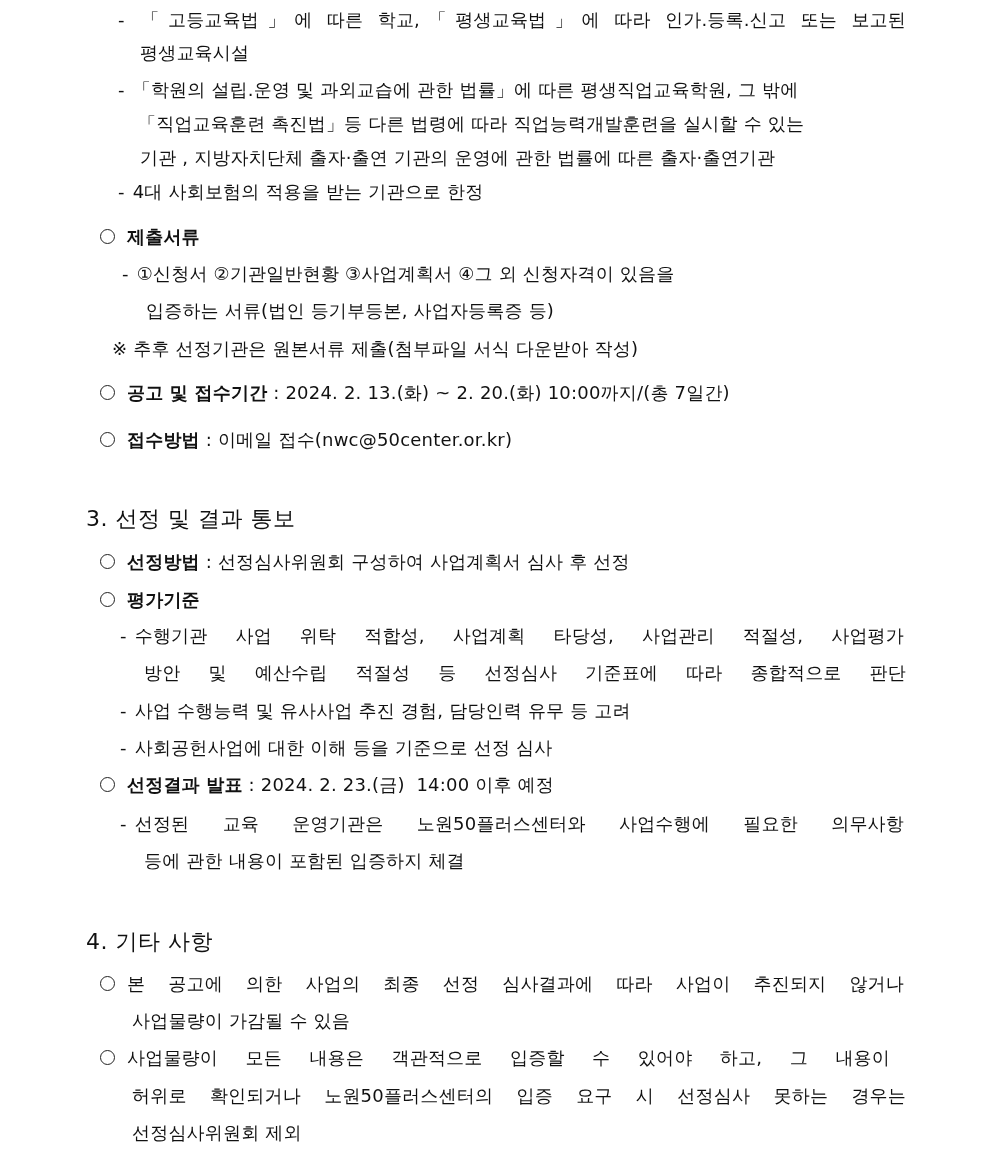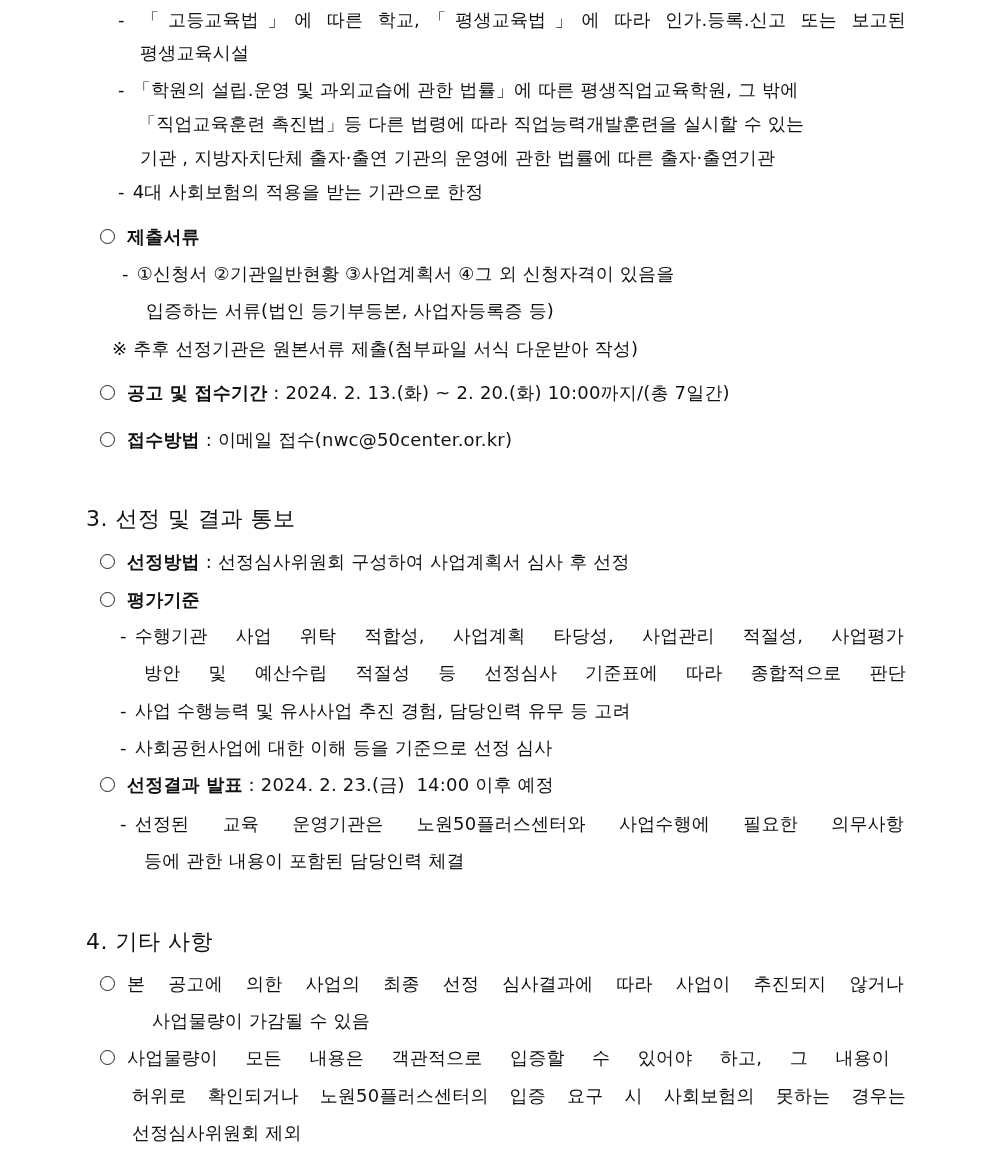--- a/index.html
+++ b/index.html
@@ -79,26 +79,26 @@
   <span class="dash">-</span><span>사회공헌사업에 대한 이해 등을 기준으로 선정 심사</span>
 </div>
 
 <div class="line" style="left:100px;top:771px;">
   <span class="circle"></span><span class="b">선정결과 발표</span>
   <span style="white-space:pre;">: 2024. 2. 23.(금)  14:00 이후 예정</span>
 </div>
 <div class="line justify" style="left:120px;top:810px;width:784px;">
   <span class="dash">-</span><span>선정된 교육 운영기관은 노원50플러스센터와 사업수행에 필요한 의무사항</span>
 </div>
-<div class="line" style="left:144px;top:847px;">등에 관한 내용이 포함된 담당인력 체결</div>
+<div class="line" style="left:144px;top:847px;">등에 관한 내용이 포함된 입증하지 체결</div>
 
 <div class="line h" style="left:86px;top:925px;">4. 기타 사항</div>
 
 <div class="line justify" style="left:100px;top:970px;width:804px;">
   <span class="circle"></span><span>본 공고에 의한 사업의 최종 선정 심사결과에 따라 사업이 추진되지 않거나</span>
 </div>
-<div class="line" style="left:132px;top:1007px;margin-left:20px;">사업물량이 가감될 수 있음</div>
+<div class="line" style="left:132px;top:1007px;">사업물량이 가감될 수 있음</div>
 
 <div class="line justify" style="left:100px;top:1044px;width:790px;">
   <span class="circle"></span><span>사업물량이 모든 내용은 객관적으로 입증할 수 있어야 하고, 그 내용이</span>
 </div>
-<div class="line justify" style="left:132px;top:1082px;width:774px;">허위로 확인되거나 노원50플러스센터의 입증 요구 시 사회보험의 못하는 경우는</div>
+<div class="line justify" style="left:132px;top:1082px;width:774px;">허위로 확인되거나 노원50플러스센터의 입증 요구 시 선정심사 못하는 경우는</div>
 <div class="line" style="left:132px;top:1119px;">선정심사위원회 제외</div>
 
 </body></html>

